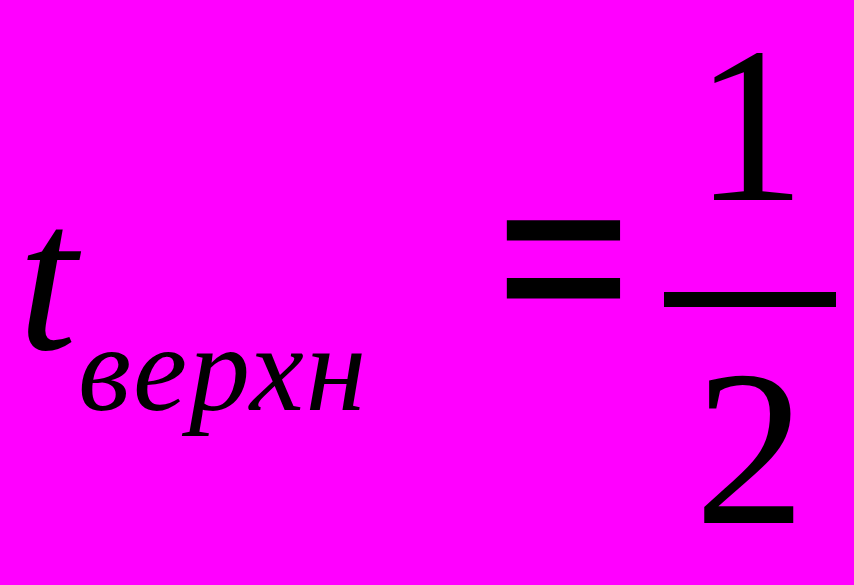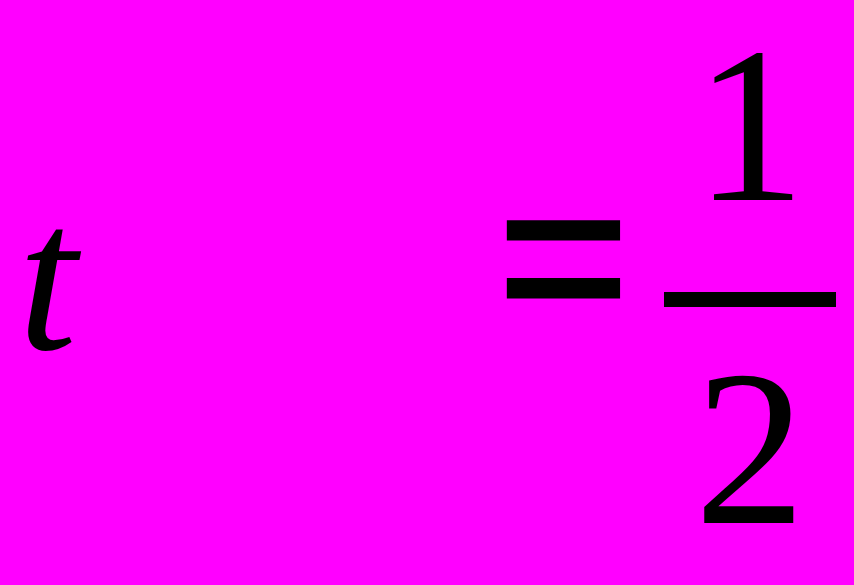--- a/index.html
+++ b/index.html
@@ -67,20 +67,21 @@
     margin-top: 30px;
   }
 </style>
 </head>
 <body>
 
 <div class="canvas">
 
   <span class="glyph var-t">t</span>
 
+  <span class="glyph subscript">верхн</span>
 
   <span class="glyph equals">=</span>
 
   <div class="fraction">
     <span class="numerator">1</span>
     <div class="frac-bar"></div>
     <span class="denominator">2</span>
   </div>
 
 </div>

